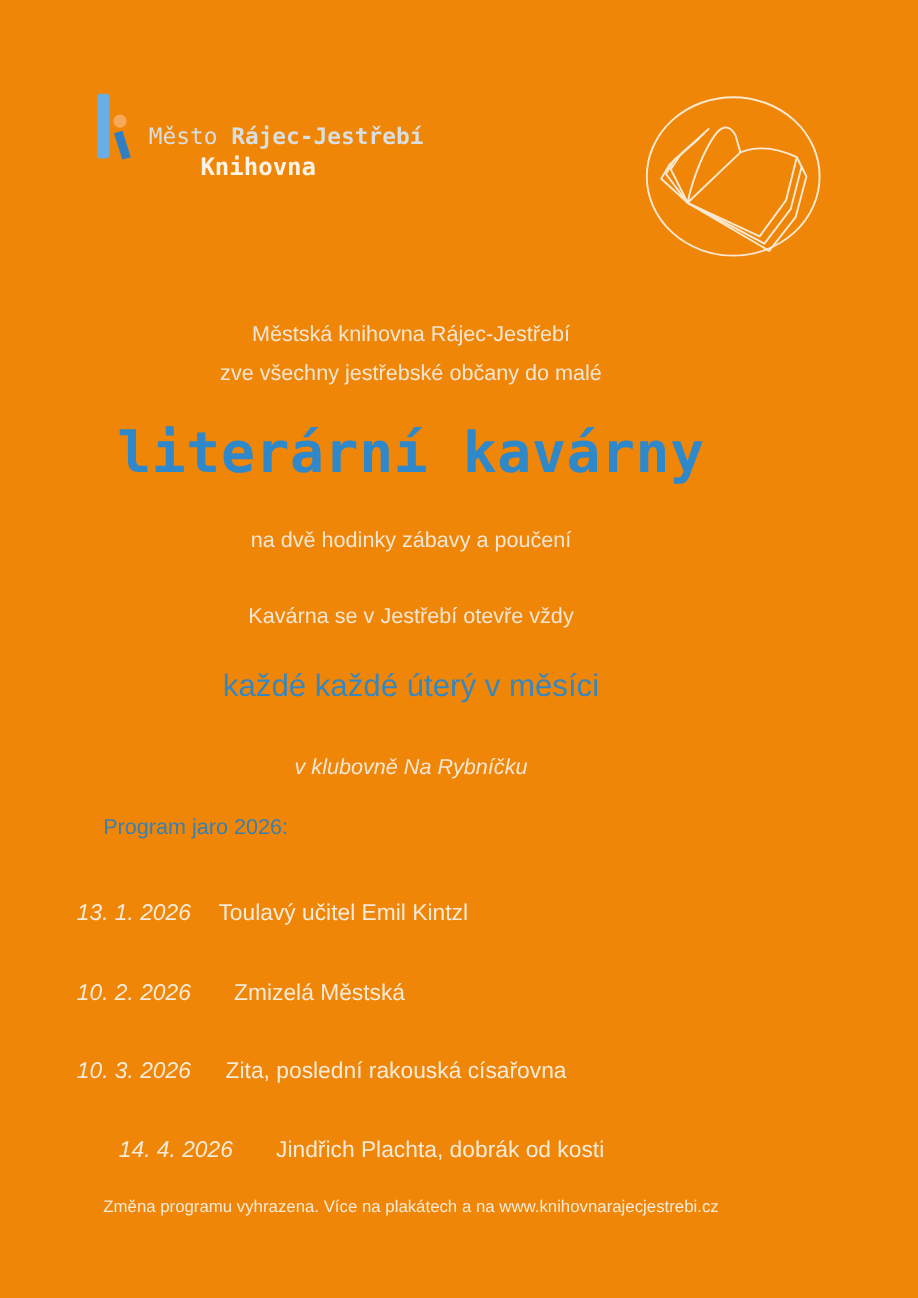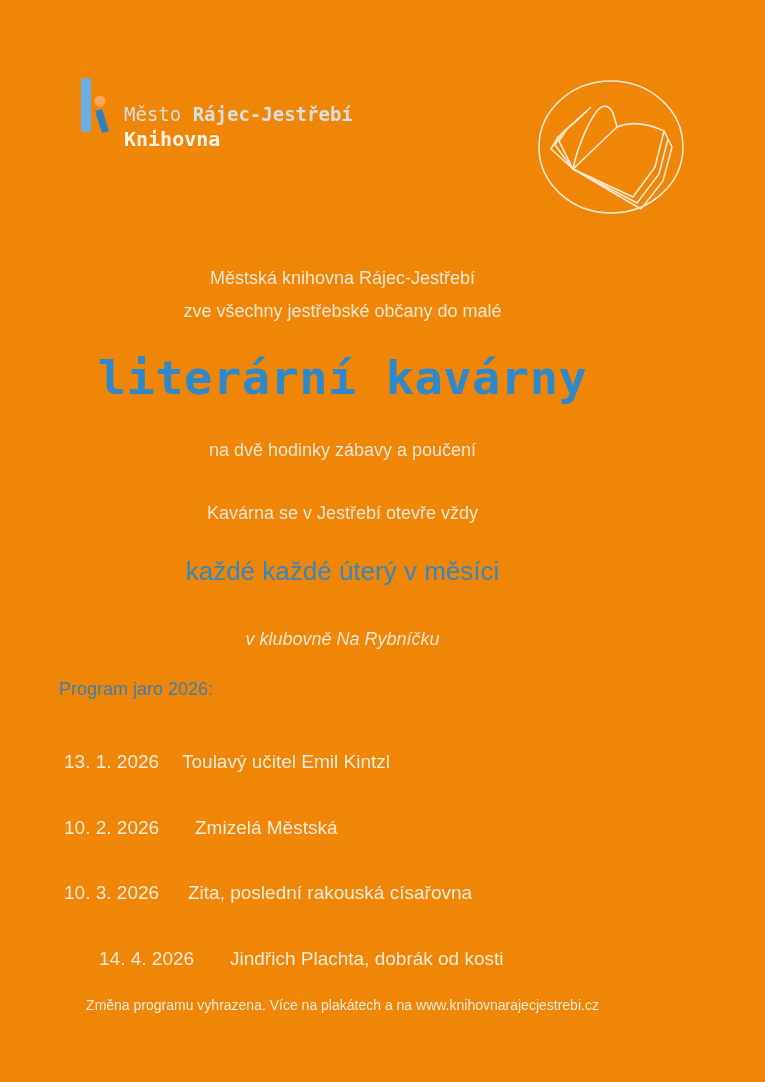--- a/index.html
+++ b/index.html
@@ -9,30 +9,30 @@
     font-family:"Liberation Sans", sans-serif;
     color:#f6ead8;
     position:relative;
   }
   .abs { position:absolute; }
   .logo { left:80px; top:78px; width:320px; height:60px; }
   .logo-mark { position:absolute; left:0; top:0; width:30px; height:56px; }
   .logo-text { position:absolute; left:44px; top:24px; font-family:"DejaVu Sans Mono", monospace; font-size:19px; line-height:25px; }
   .logo-text .city { color:#d9dfe0; }
   .logo-text .city b { font-weight:bold; color:#d9dfe0; }
-  .logo-text .lib { color:#fff4e6; font-weight:bold; font-size:20px; }
+  .logo-text .lib { color:#fff4e6; font-weight:bold; font-size:20px;margin-left:43px; }
   .book { left:537px; top:79px; width:148px; height:136px; }
   .center { left:0; width:685px; text-align:center; }
   .intro { top:262px; font-size:18px; line-height:33px; color:#f3e6d3; }
   .title { top:350px; font-family:"DejaVu Sans Mono", monospace; font-weight:bold; font-size:47px; color:#2f88c9; letter-spacing:0.5px; }
   .line { font-size:18px; color:#f3e6d3; }
   .highlight { top:556px; font-size:26px; color:#3686bf; }
-  .prog-head { left:59px; top:679px; font-size:18px; color:#3a7fb0; }
+  .prog-head { left:86px; top:679px; font-size:18px; color:#3a7fb0; }
   .prog-item { left:64px; font-size:19px; color:#f6ead8; white-space:nowrap; }
-  .prog-item .date { display:inline-block; }
+  .prog-item .date { display:inline-block;font-style:italic; }
   .footer { top:997px; font-size:14px; color:#f6ead8;text-align:center; }
 </style>
 </head>
 <body>
 
 <div class="abs logo">
   <svg class="logo-mark" viewBox="0 0 30 56">
     <rect x="1" y="0" width="10" height="54" rx="3" fill="#6aaee6"></rect>
     <circle cx="20" cy="23" r="5.5" fill="#f7a85a"></circle>
     <path d="M15 33 L22 31 L29 53 L22 55 Z" fill="#2f7fc4"></path>

